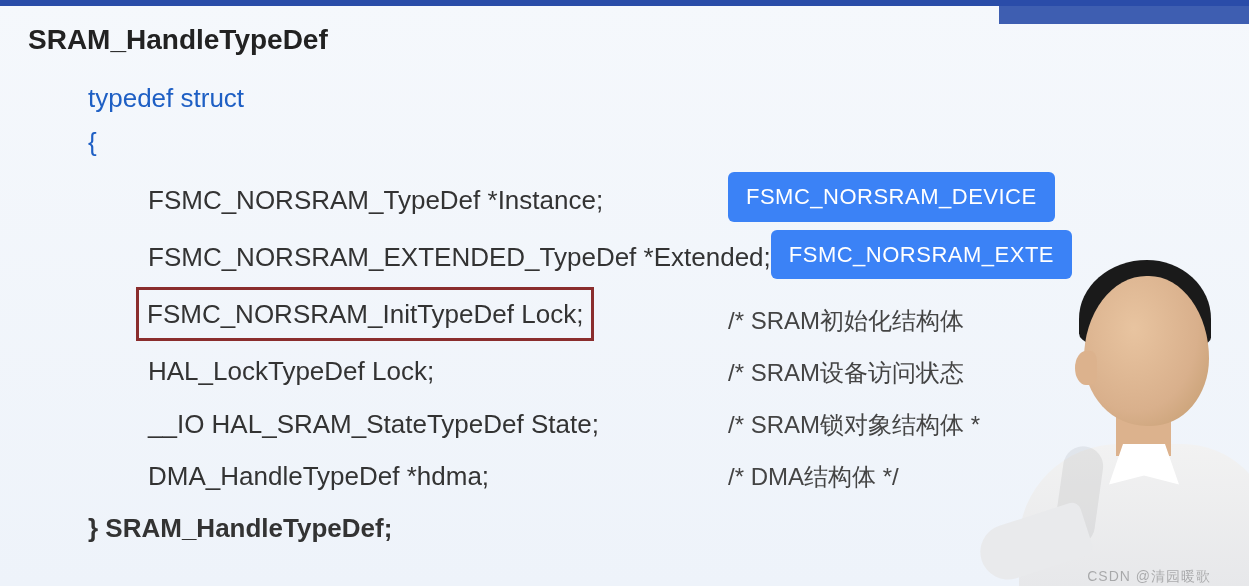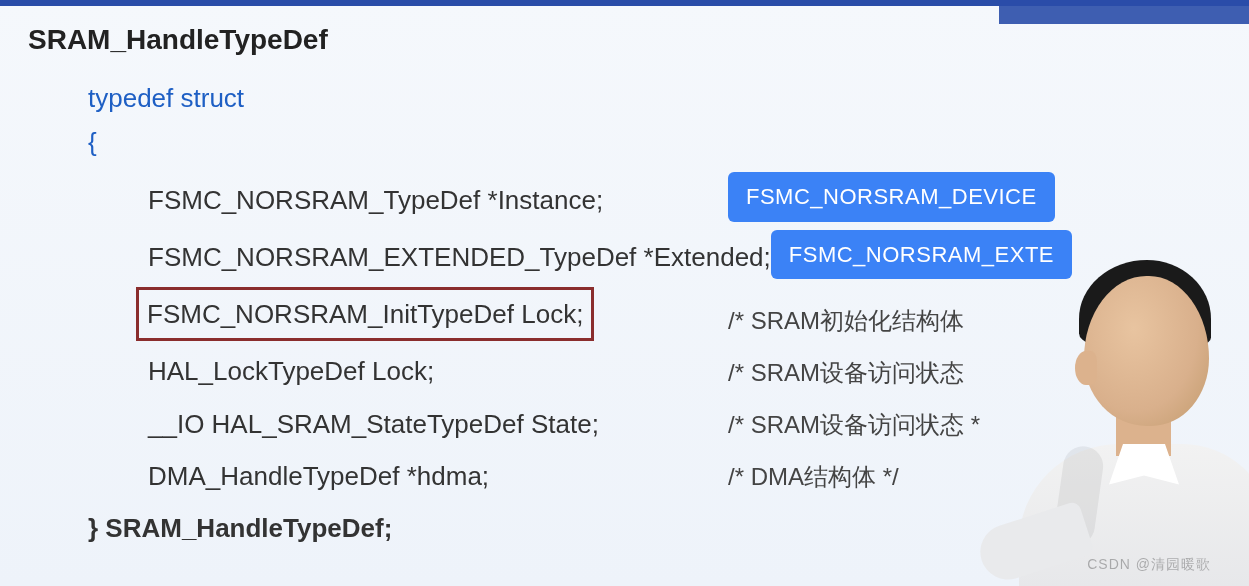--- a/index.html
+++ b/index.html
@@ -72,21 +72,21 @@
     padding: 2px 8px;
     margin-left: -12px;
   }
   .closing {
     color: #333;
     font-weight: bold;
   }
   .watermark {
     position: absolute;
     right: 38px;
-    bottom: 12px;
+    bottom: 0;
     font-size: 14px;
     color: rgba(0,0,0,0.28);
     letter-spacing: 1px;
   }
   .presenter {
     position: absolute;
     right: 0;
     bottom: 0;
     width: 230px;
     height: 340px;
@@ -213,21 +213,21 @@
     <span class="comment">/* SRAM初始化结构体</span>
   </div>
 
   <div class="row">
     <div class="member">HAL_LockTypeDef Lock;</div>
     <span class="comment">/* SRAM设备访问状态</span>
   </div>
 
   <div class="row">
     <div class="member">__IO HAL_SRAM_StateTypeDef State;</div>
-    <span class="comment">/* SRAM设备访问状态 *</span>
+    <span class="comment">/* SRAM锁对象结构体 *</span>
   </div>
 
   <div class="row">
     <div class="member">DMA_HandleTypeDef *hdma;</div>
     <span class="comment">/* DMA结构体 */</span>
   </div>
 
   <div class="closing">
     <span>} SRAM_HandleTypeDef;</span>
   </div>

